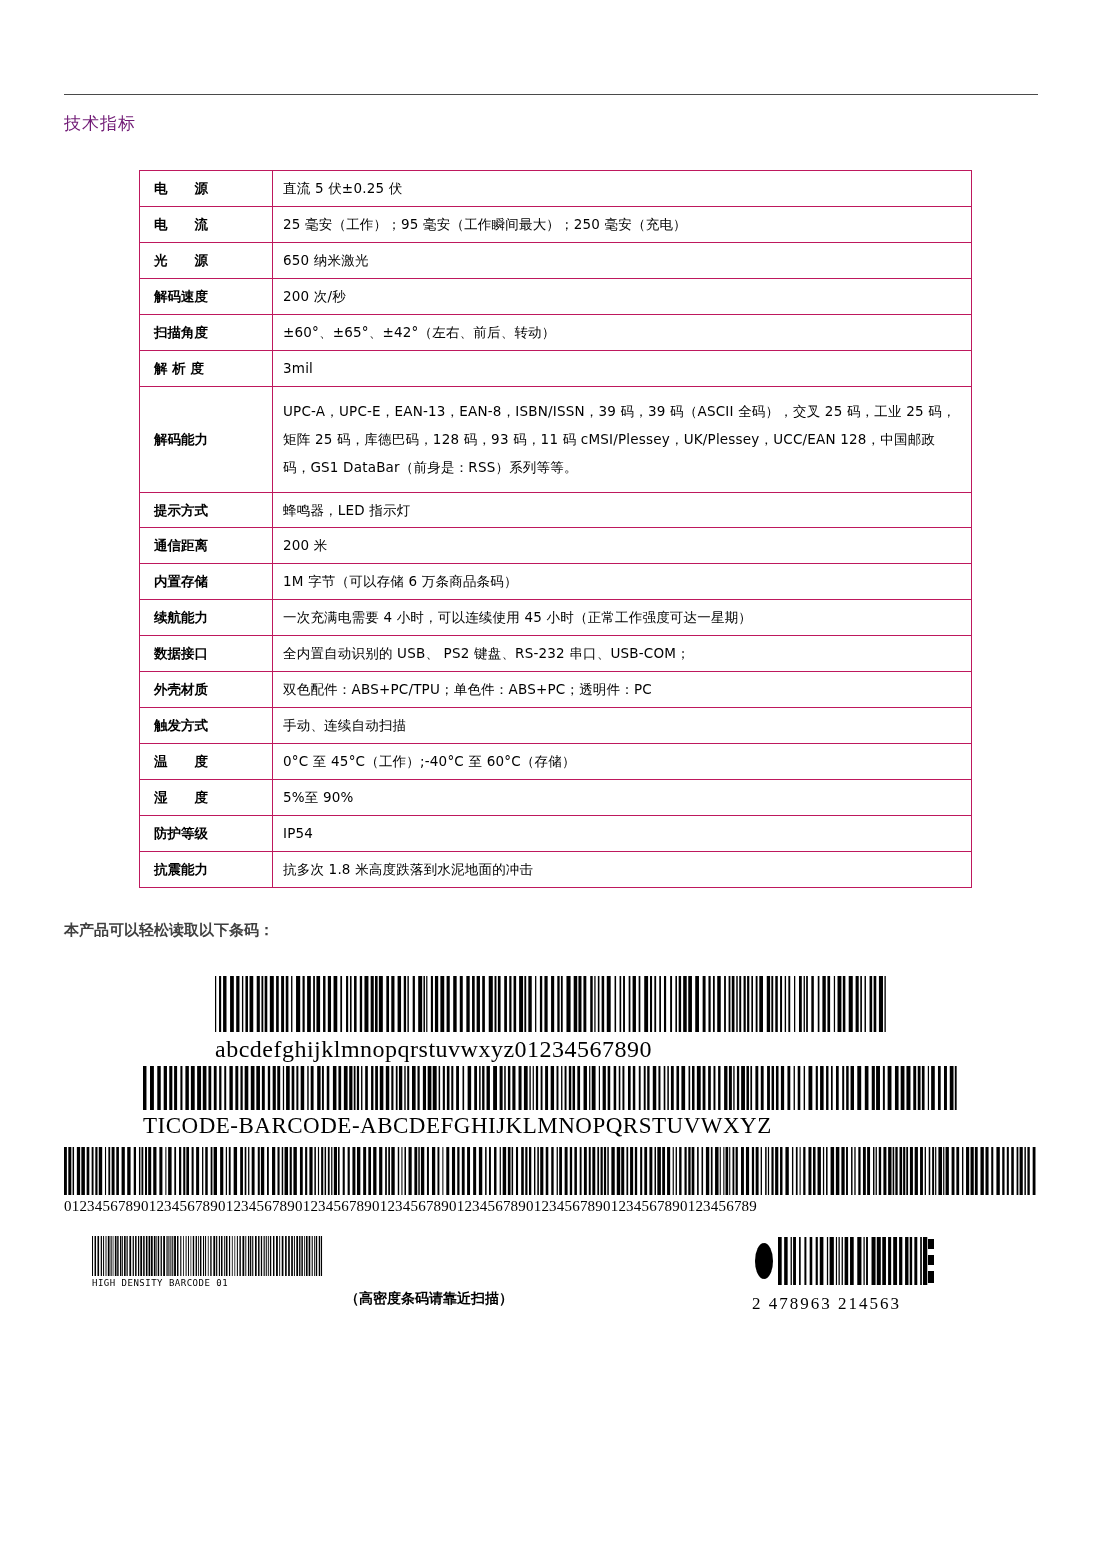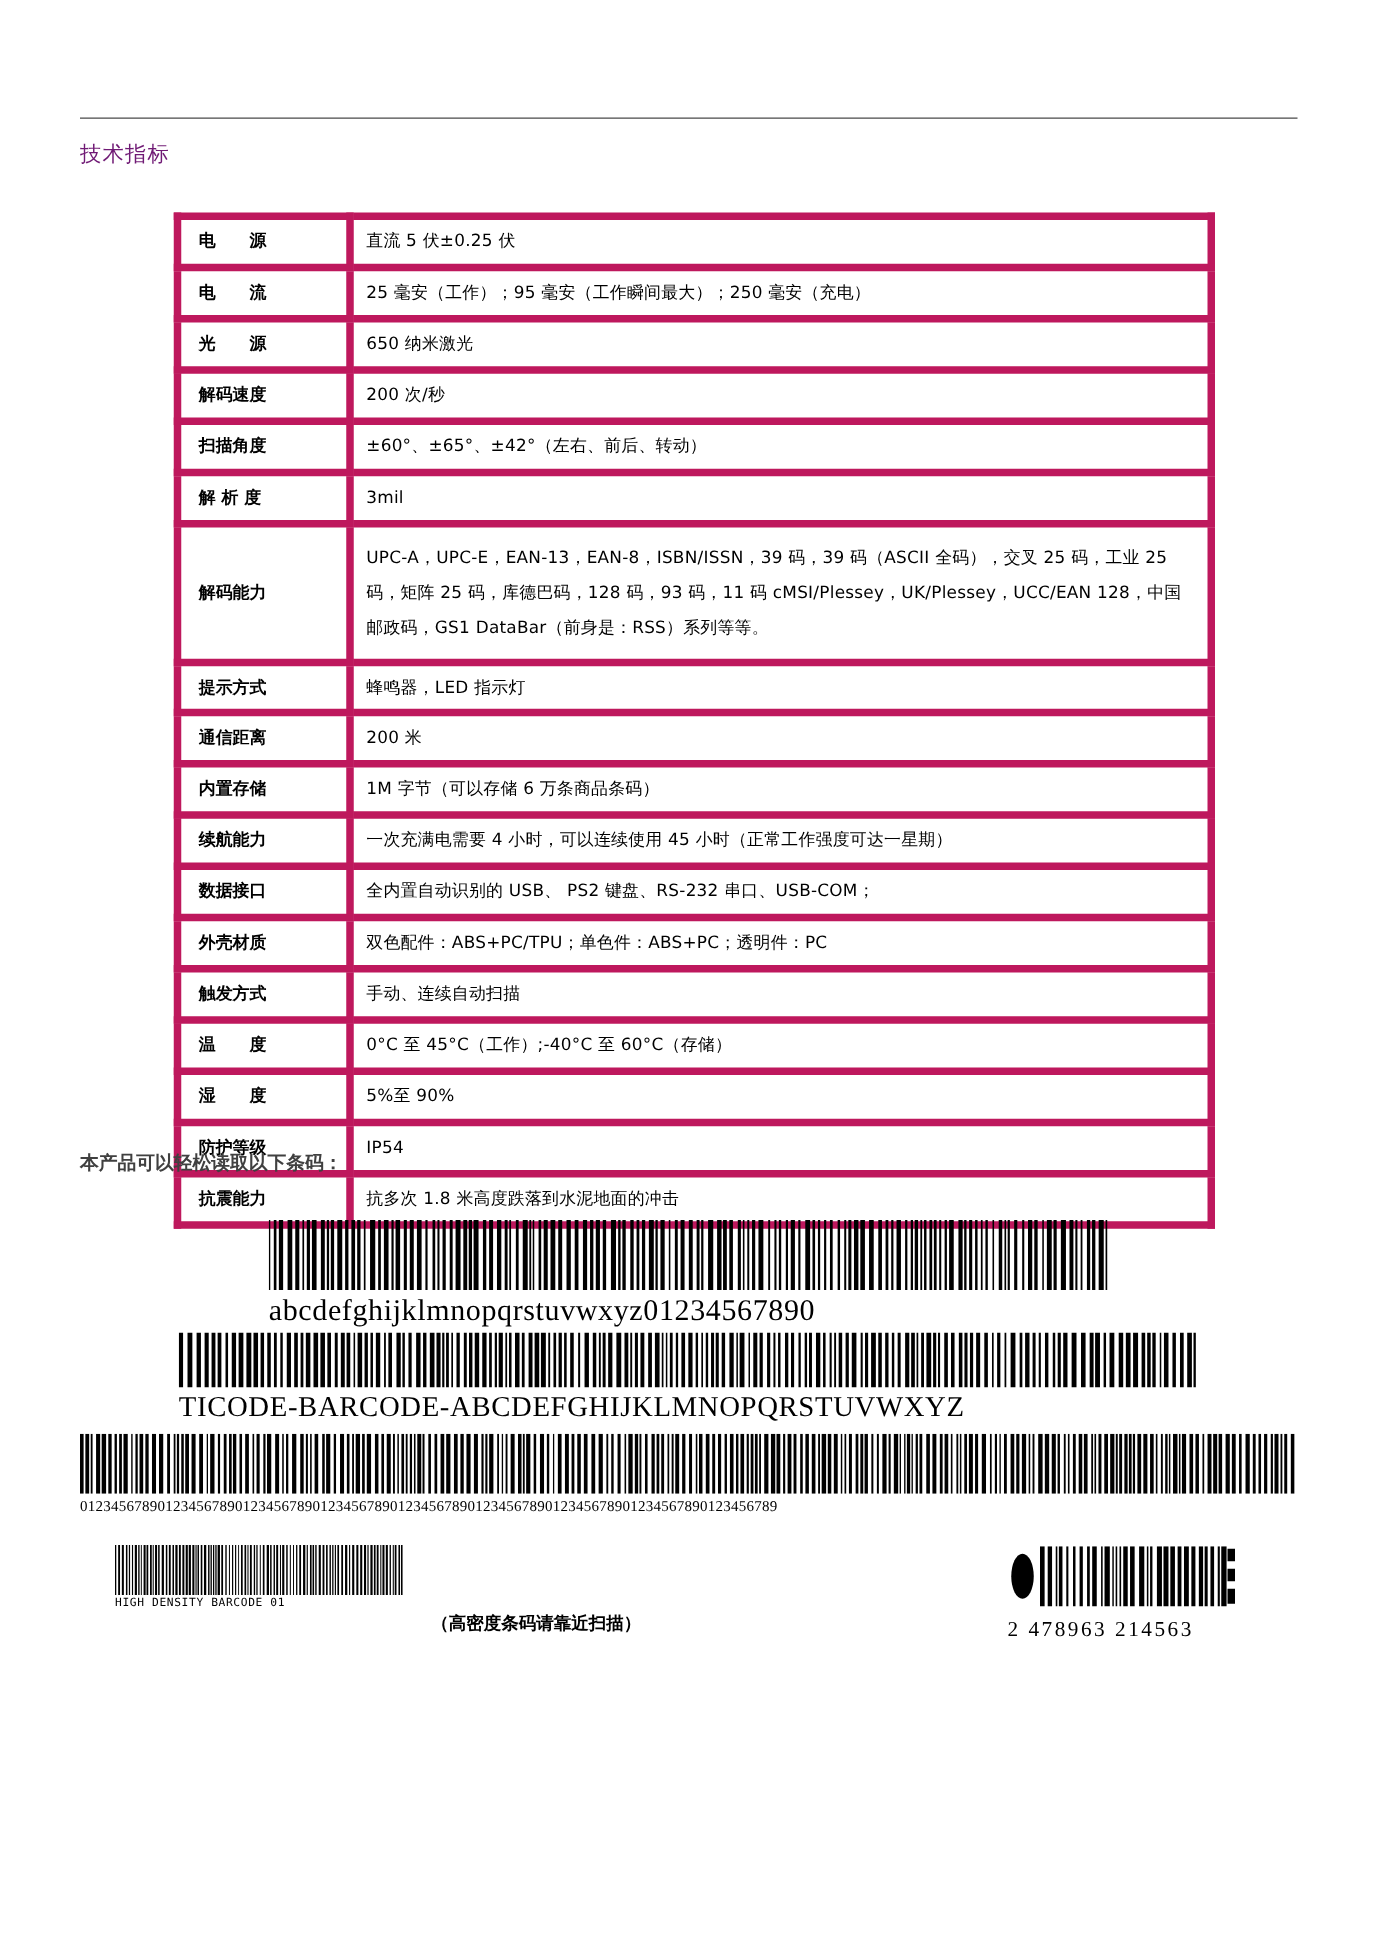--- a/index.html
+++ b/index.html
@@ -41,21 +41,21 @@
   table.spec {
     position: absolute;
     left: 139px;
     top: 170px;
     width: 833px;
     border-collapse: collapse;
     font-size: 13.5px;
     font-family: "DejaVu Sans", sans-serif;
   }
   table.spec td {
-    border: 6px solid #be185d;
+    border: 1px solid #be185d;
     padding: 7px 10px 7px 10px;
     vertical-align: middle;
     line-height: 1.55;
   }
   table.spec td.label {
     width: 108px;
     font-weight: bold;
     font-size: 13.5px;
     white-space: nowrap;
     text-align: left;
@@ -93,34 +93,34 @@
     white-space: nowrap;
   }
   
   #bc1 { left: 215px; top: 976px; width: 672px; }
   #bc1 .bc-text { font-size: 24px; margin-top: 4px; }
   
   #bc2 { left: 143px; top: 1066px; width: 816px; }
   #bc2 .bc-text { font-size: 23px; margin-top: 3px; }
   
   #bc3 { left: 64px; top: 1147px; width: 974px; }
-  #bc3 .bc-text { font-size: 12px; margin-top: 3px; letter-spacing: 0.2px;}
+  #bc3 .bc-text { font-size: 15px; margin-top: 3px; letter-spacing: 0.2px;}
   
   #bc4 { left: 92px; top: 1236px; width: 232px; }
   #bc4 .bc-text { font-size: 9px; margin-top: 2px; font-family: "DejaVu Sans Mono", monospace; letter-spacing: 0.5px; }
   .hint-text {
     position: absolute;
     left: 345px;
     top: 1290px;
     font-family: "DejaVu Sans", sans-serif;
     font-size: 14px;
     font-weight: bold;
   }
   
-  #bc5 { left: 806px; top: 1237px; width: 186px; }
+  #bc5 { left: 752px; top: 1237px; width: 186px; }
   #bc5 .bc-text { font-size: 17px; margin-top: 1px; letter-spacing: 2px; font-family: "Liberation Serif", serif; }
 </style>
 </head>
 <body>
 
 <div class="page">
 
   <div class="top-rule"></div>
 
   <div class="section-title">技术指标</div>

